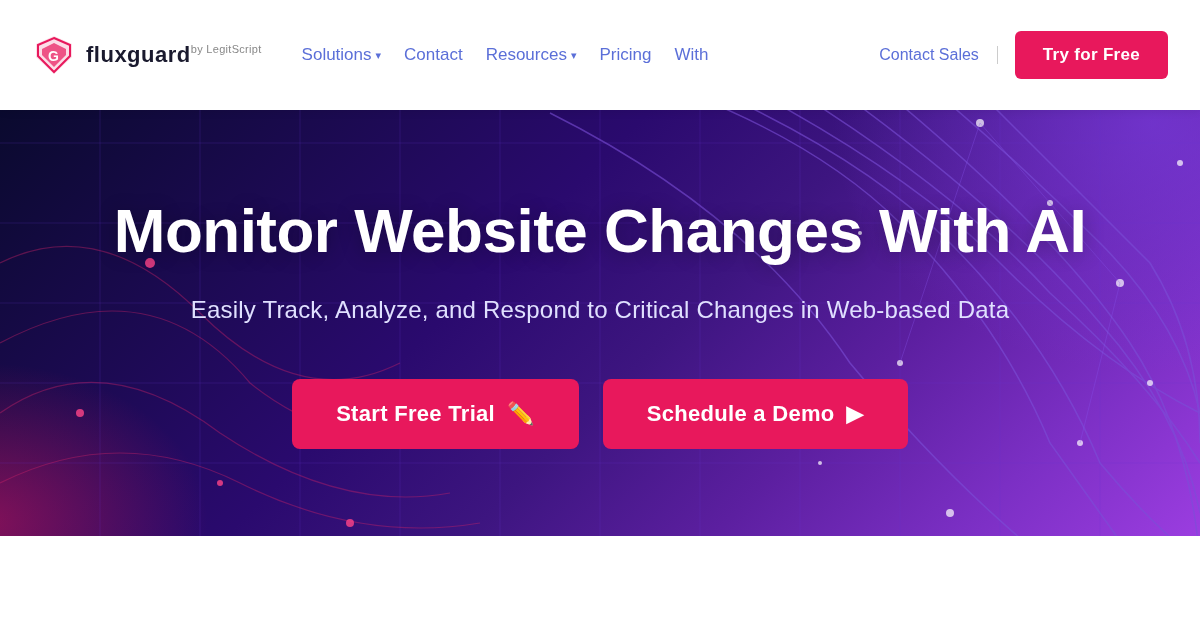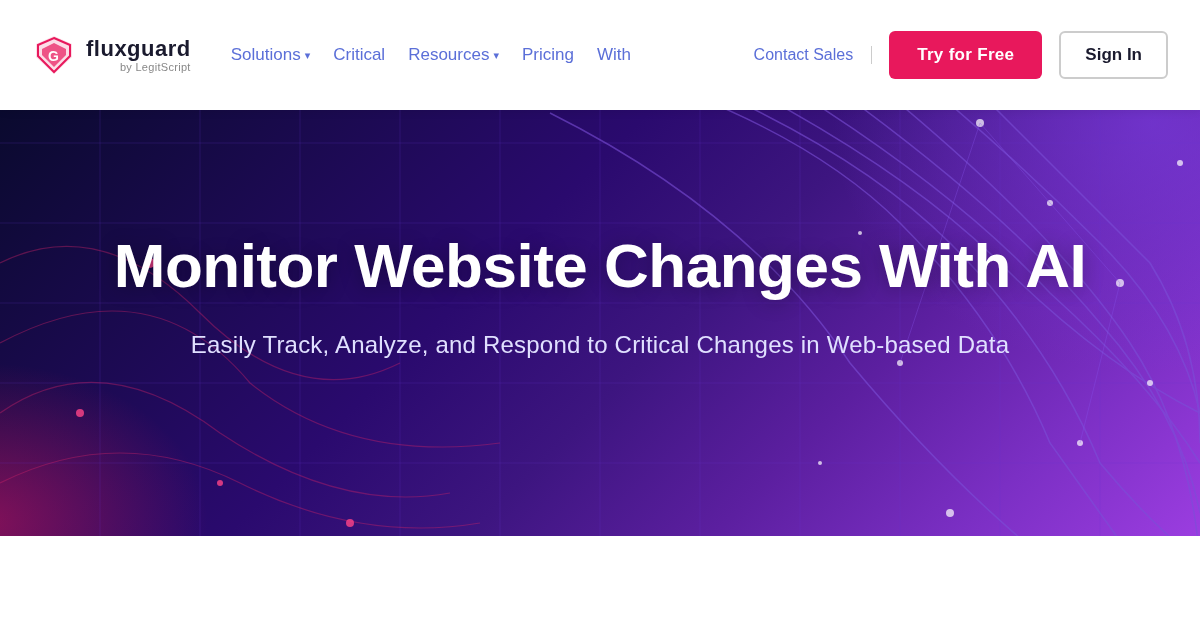--- a/index.html
+++ b/index.html
@@ -35,21 +35,21 @@
       margin-right: 40px;
     }
 
     .logo-icon {
       width: 44px;
       height: 44px;
     }
 
     .logo-text-area {
       display: flex;
-      flex-direction: column;
+      flex-direction: row;
       line-height: 1.1;
     }
 
     .logo-name {
       font-size: 22px;
       font-weight: 700;
       color: #1a1a2e;
       letter-spacing: 0.5px;
     }
 
@@ -226,38 +226,37 @@
       <span class="logo-sub">by LegitScript</span>
     </div>
   </div>
 
   <div class="nav-links">
     <a class="nav-item">
       <span>Solutions</span>
       <span class="chevron">▾</span>
     </a>
     <a class="nav-item">
-      <span>Critical</span>
+      <span>Contact</span>
     </a>
     <a class="nav-item">
       <span>Resources</span>
       <span class="chevron">▾</span>
     </a>
     <a class="nav-item">
       <span>Pricing</span>
     </a>
     <a class="nav-item">
       <span>With</span>
     </a>
   </div>
 
   <div class="nav-right">
     <span class="contact-sales">Contact Sales</span>
     <button class="btn-try">Try for Free</button>
-    <button class="btn-signin">Sign In</button>
   </div>
 </nav>
 
 <section class="hero">
 
   <svg class="hero-svg-overlay" viewBox="0 0 1200 520" preserveAspectRatio="xMidYMid slice" xmlns="http://www.w3.org/2000/svg">
     <defs>
       <radialGradient id="pinkGlow" cx="15%" cy="70%" r="40%">
         <stop offset="0%" stop-color="#e8185c" stop-opacity="0.5"></stop>
         <stop offset="100%" stop-color="#e8185c" stop-opacity="0"></stop>
@@ -339,14 +338,24 @@
       <line x1="1050" y1="140" x2="1120" y2="220"></line>
       <line x1="900" y1="300" x2="980" y2="60"></line>
       <line x1="1080" y1="380" x2="1120" y2="220"></line>
     </g>
   </svg>
 
   <div class="hero-content">
     <h1 class="hero-title">Monitor Website Changes With AI</h1>
     <p class="hero-subtitle">Easily Track, Analyze, and Respond to Critical Changes in Web-based Data</p>
 
+    <div class="hero-buttons">
+      <button class="btn-start-trial">
+        <span>Start Free Trial</span>
+        <span class="btn-icon">✏️</span>
+      </button>
+      <button class="btn-schedule-demo">
+        <span>Schedule a Demo</span>
+        <span class="btn-icon">▶</span>
+      </button>
+    </div>
   </div>
 </section>
 
 </body></html>

